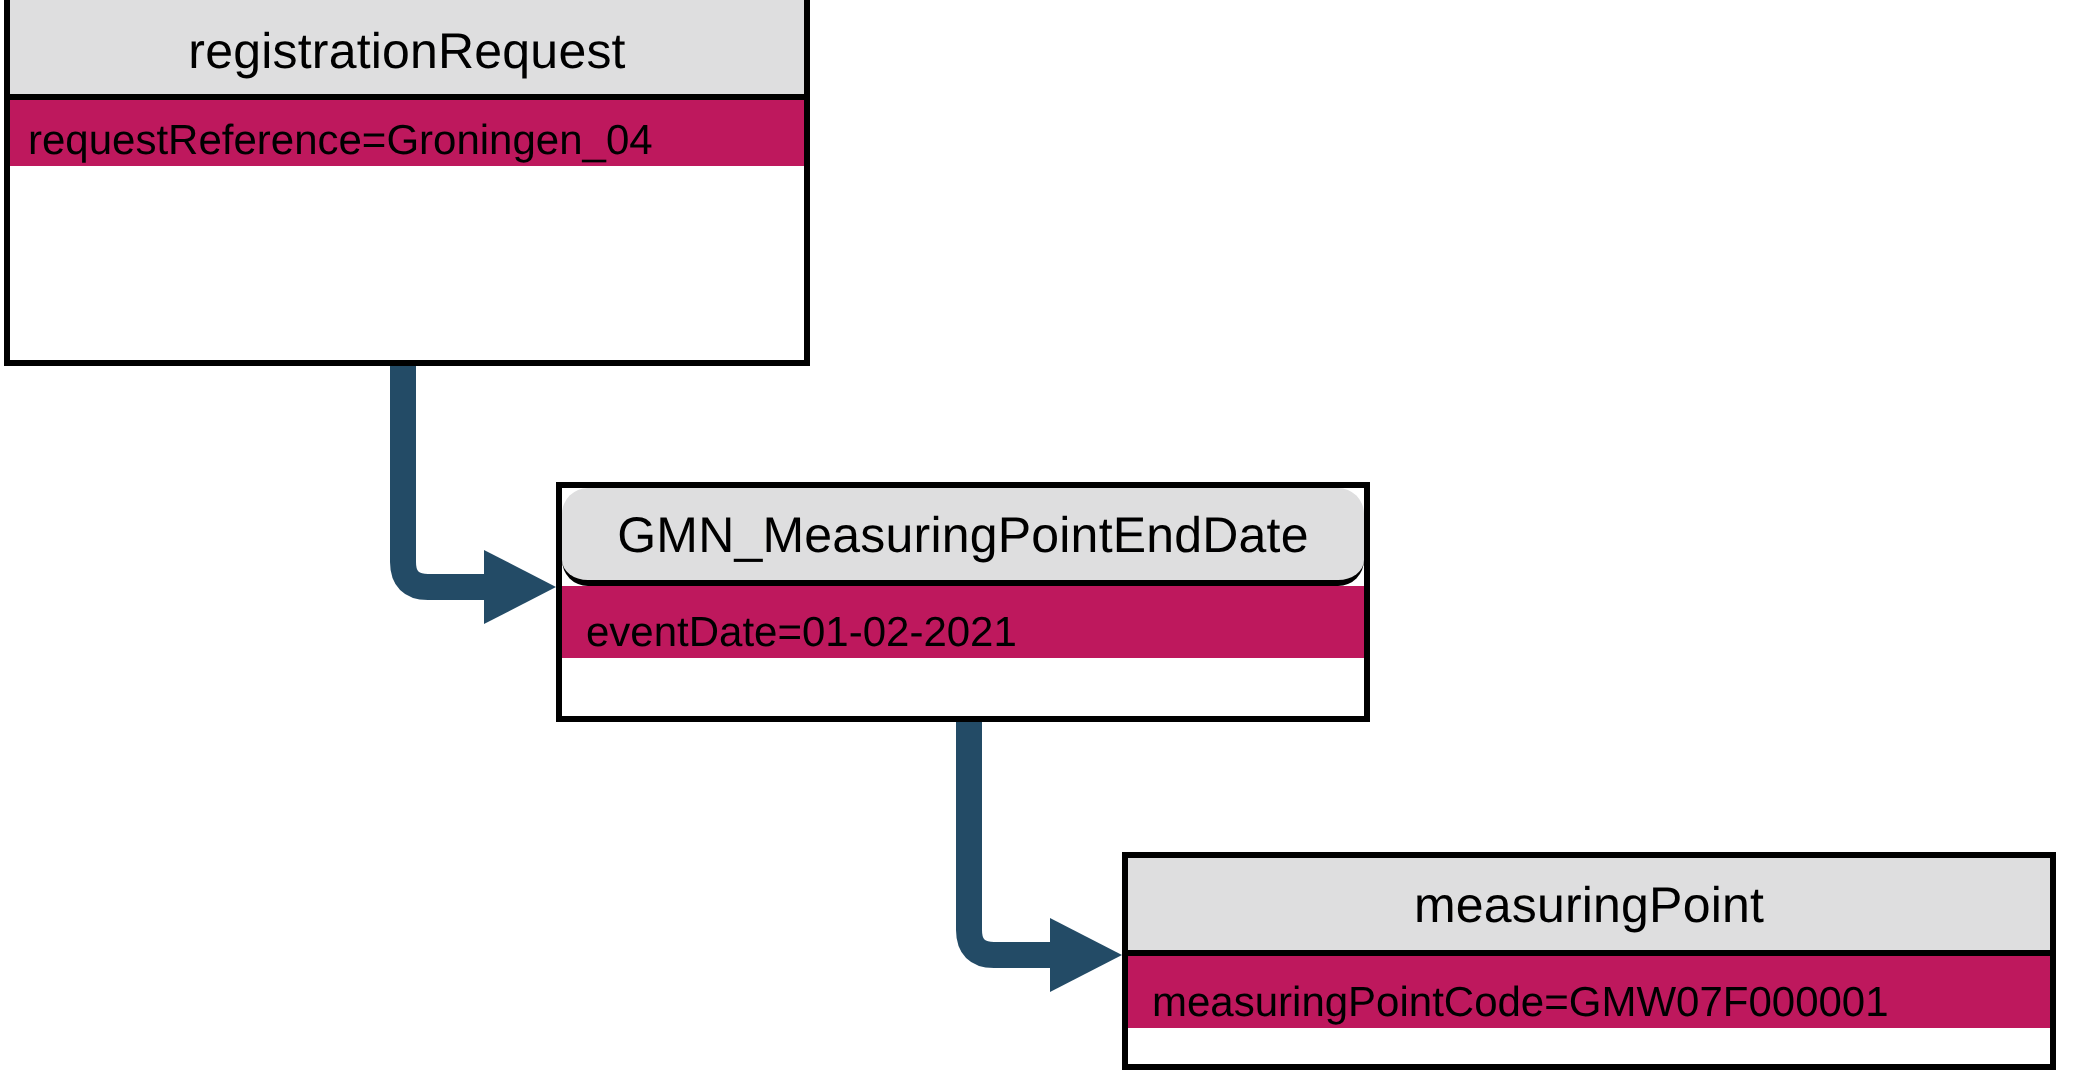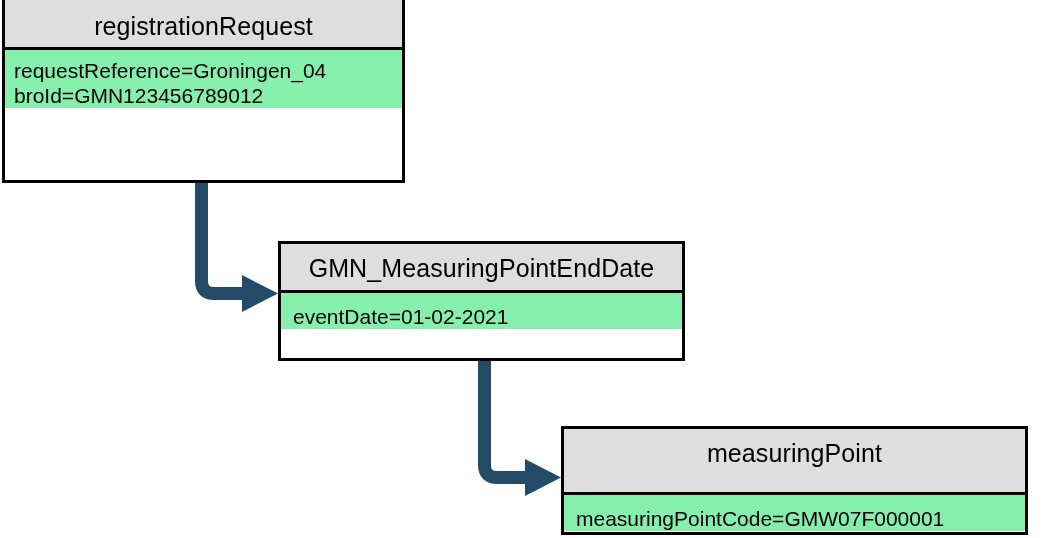--- a/index.html
+++ b/index.html
@@ -35,21 +35,21 @@
     text-align: center;
     color: #000000;
     font-size: 25px;
     line-height: 1;
     letter-spacing: 0.1px;
     white-space: nowrap;
     overflow: hidden;
   }
   .obj-body {
     box-sizing: border-box;
-    background: #86efac;
+    background: #be185d;
     color: #000000;
     font-size: 21px;
     line-height: 25px;
     white-space: nowrap;
     overflow: hidden;
   }
   .attr-line {
     white-space: nowrap;
     overflow: hidden;
     color: #000000;
@@ -73,34 +73,35 @@
   
   #box-gmn-measuringpointenddate {
     left: 278px;
     top: 241px;
     width: 407px;
     height: 120px;
   }
   #box-gmn-measuringpointenddate .obj-header {
     height: 49px;
     padding-top: 12px;
+    border-radius: 13px;
   }
   #box-gmn-measuringpointenddate .obj-body {
     padding: 11px 0 0 12px;
   }
 
   
   #box-measuring-point {
     left: 561px;
     top: 426px;
     width: 467px;
     height: 109px;
   }
   #box-measuring-point .obj-header {
-    height: 66px;
+    height: 49px;
     padding-top: 12px;
   }
   #box-measuring-point .obj-body {
     padding: 11px 17px 0 12px;
   }
 
   
   .connector {
     position: absolute;
     left: 0;
@@ -126,21 +127,20 @@
     <g>
       <path d="M 484.5 361 L 484.5 465 Q 484.5 477.5 497 477.5 L 531 477.5" fill="none" stroke="#234b66" stroke-width="13" stroke-linecap="butt"></path>
       <polygon points="525,459 525,496 561,477.5" fill="#234b66"></polygon>
     </g>
   </svg>
 
   <div class="obj-box" id="box-registration-request">
     <div class="obj-header">registrationRequest</div>
     <div class="obj-body">
       <div class="attr-line">requestReference=Groningen_04</div>
-      <div class="attr-line">broId=GMN123456789012</div>
     </div>
   </div>
 
   <div class="obj-box" id="box-gmn-measuringpointenddate">
     <div class="obj-header">GMN_MeasuringPointEndDate</div>
     <div class="obj-body">
       <div class="attr-line">eventDate=01-02-2021</div>
     </div>
   </div>
 

